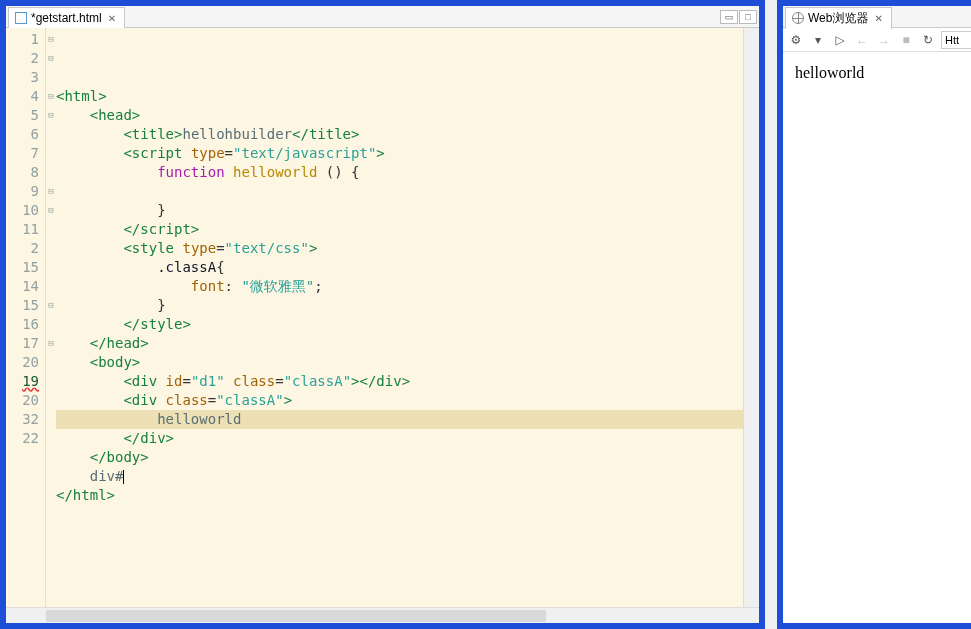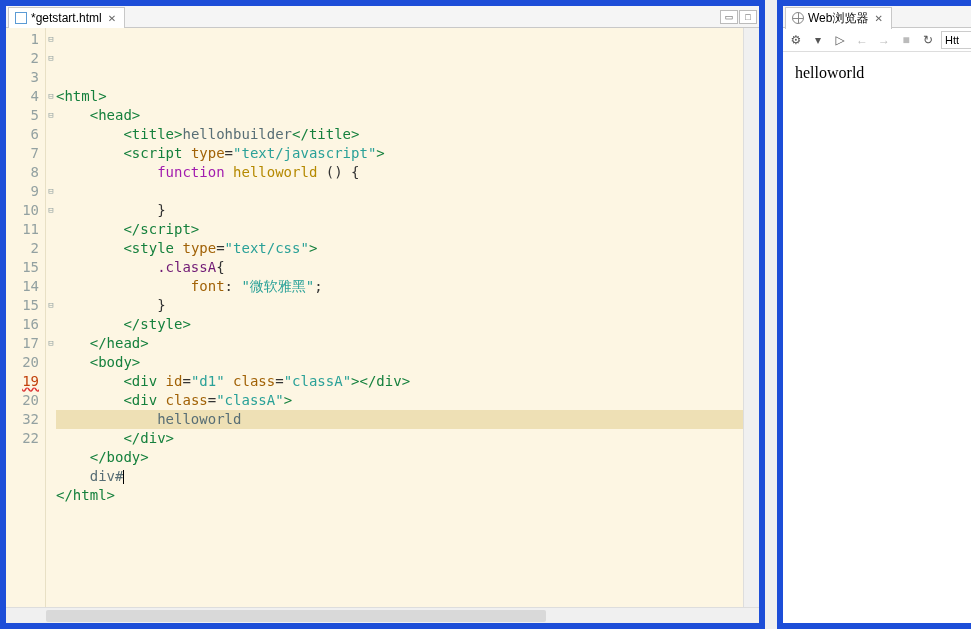--- a/index.html
+++ b/index.html
@@ -101,21 +101,21 @@
     left: 0; right: 0;
     height: 19px;
     background: #eee0b5;
     z-index: 0;
   }
   .code-lines { position: relative; z-index: 1; }
   .tag { color: #15803d; }
   .attr { color: #a16207; }
   .str { color: #2aa198; }
   .fn { color: #b58900; }
-  .sel { color: #701a75; }
+  .sel { color: #0f172a; }
   .kw { color: #a21caf; }
   .txt { color: #586e75; }
   .editor-scroll-h {
     height: 16px;
     background: #f0f0f0;
     border-top: 1px solid #ddd;
     position: relative;
   }
   .scroll-thumb {
     position: absolute; top: 2px; left: 40px; width: 500px; height: 12px;
@@ -149,21 +149,21 @@
     font-size: 11px;
   }
   .browser-body {
     flex: 1;
     padding: 12px;
     font-family: "Times New Roman", serif;
     font-size: 16px;
     color: #000;
   }
   .gutter .ln { height: 19px; }
-  .ln19 { color: #c2410c; text-decoration: underline wavy #d33; }
+  .ln19 { color: #14532d; text-decoration: underline wavy #d33; }
   .icon-file { width:12px; height:12px; display:inline-block; position:relative; }
   .icon-file::before { content:""; position:absolute; inset:0; border:1px solid #5b9bd5; background:#fff; }
   .icon-globe { width:12px; height:12px; border:1px solid #888; border-radius:50%; display:inline-block; position:relative; }
   .icon-globe::before { content:""; position:absolute; top:0; bottom:0; left:5px; width:1px; background:#888; }
   .icon-globe::after { content:""; position:absolute; left:0; right:0; top:5px; height:1px; background:#888; }
   .caret { display:inline-block; width:1px; height:14px; background:#000; vertical-align:middle; }
 </style>
 </head>
 <body>
 

